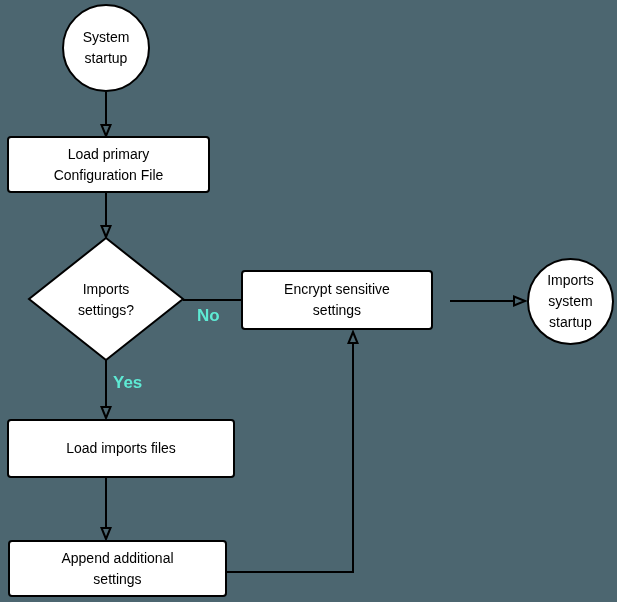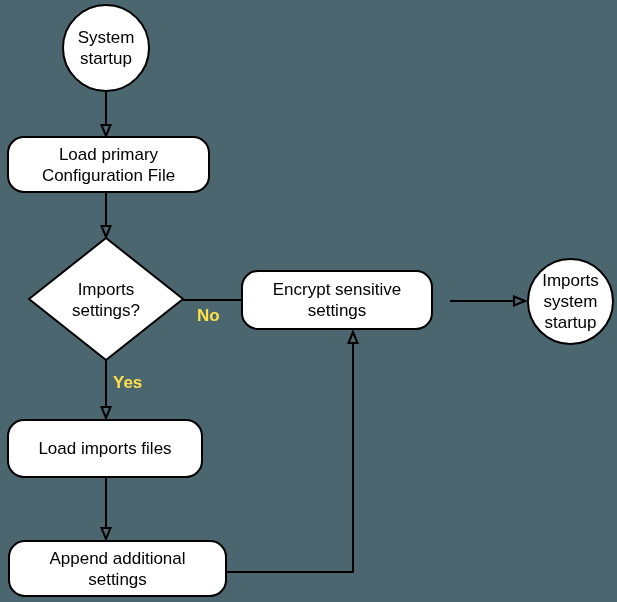--- a/index.html
+++ b/index.html
@@ -19,51 +19,51 @@
     width: 617px; height: 602px;
   }
   .node {
     position: absolute;
     box-sizing: border-box;
     display: flex;
     align-items: center;
     justify-content: center;
     text-align: center;
     white-space: pre-line;
-    font-size: 17px;
+    font-size: 14px;
     line-height: 21px;
     color: #000;
   }
   .rect-node {
     background: #FFFFFF;
     border: 2px solid #000000;
-    border-radius: 17px;
+    border-radius: 4px;
   }
   .circle-node {
     background: #FFFFFF;
     border: 2px solid #000000;
     border-radius: 50%;
   }
   .diamond-label {
     background: transparent;
   }
   .edge-label {
     position: absolute;
     font-size: 17px;
     font-weight: bold;
     line-height: 18px;
-    color: #fde047;
+    color: #5eead4;
   }
   
   #n-start        { left: 62px;  top: 4px;   width: 88px;  height: 88px; }
   #n-loadprimary  { left: 7px;   top: 136px; width: 203px; height: 57px; }
   #n-diamondlabel { left: 46px;  top: 272px; width: 120px; height: 56px; }
   #n-encrypt      { left: 241px; top: 270px; width: 192px; height: 60px; }
   #n-resume       { left: 527px; top: 258px; width: 87px;  height: 87px; }
-  #n-loadimports  { left: 7px;   top: 419px; width: 196px; height: 59px; }
+  #n-loadimports  { left: 7px;   top: 419px; width: 228px; height: 59px; }
   #n-append       { left: 8px;   top: 540px; width: 219px; height: 57px; }
   #lbl-no  { left: 197px; top: 307px; }
   #lbl-yes { left: 113px; top: 374px; }
 </style>
 </head>
 <body>
 
 <div class="canvas">
 
   <svg class="edge-layer" viewBox="0 0 617 602" xmlns="http://www.w3.org/2000/svg">

